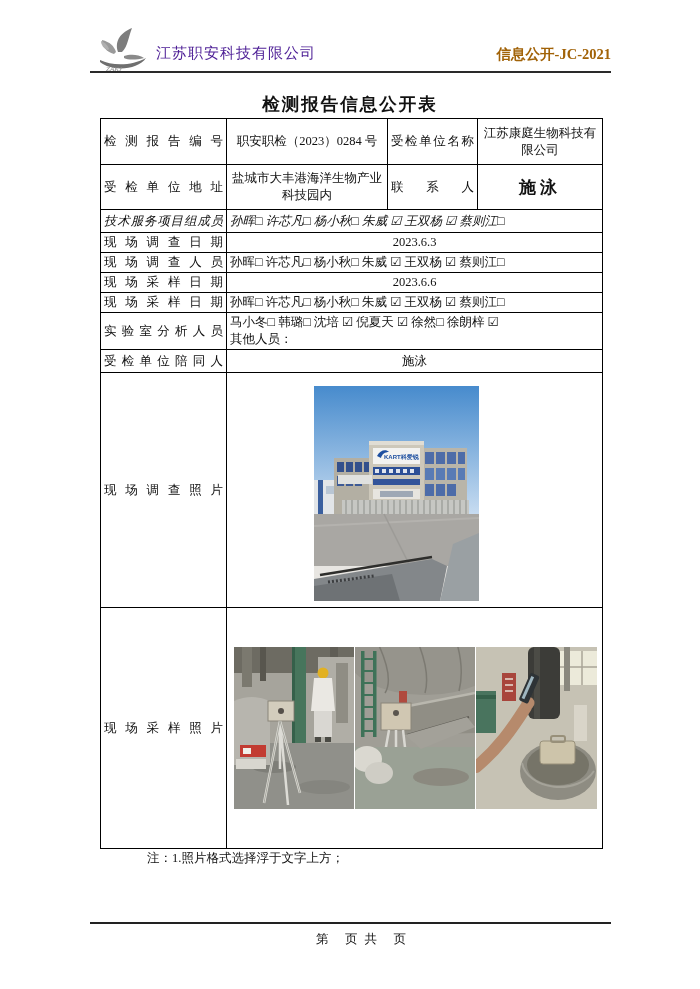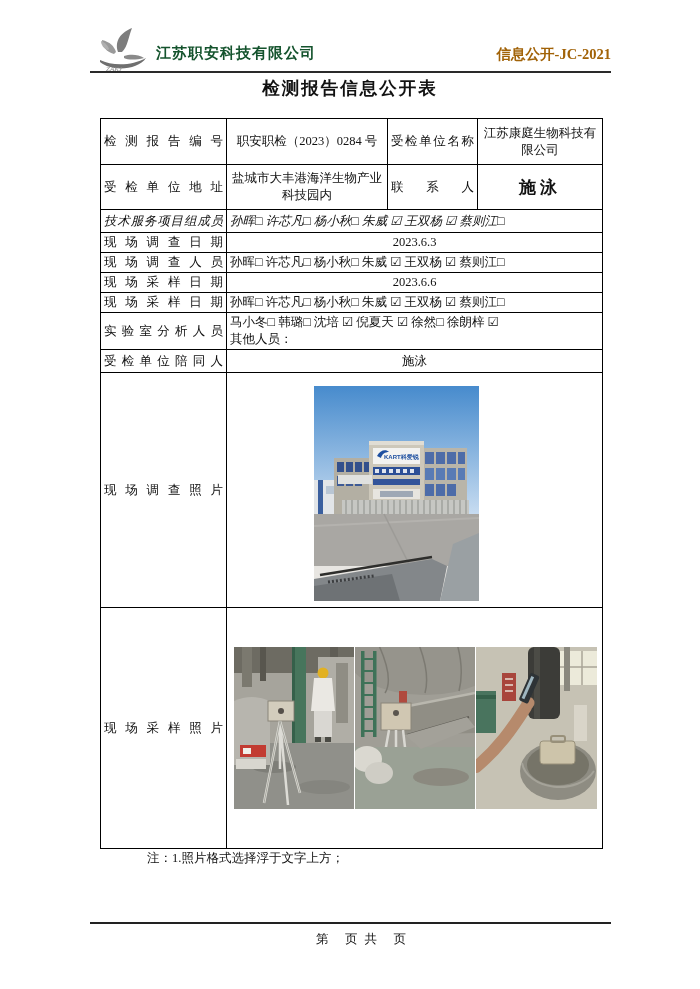--- a/index.html
+++ b/index.html
@@ -3,25 +3,25 @@
 <meta charset="utf-8">
 <style>
   html,body{margin:0;padding:0;background:#ffffff;}
   .page{
     position:relative;width:700px;height:989px;background:#fff;
     font-family:"Liberation Serif","DejaVu Serif",serif;color:#111;
     overflow:hidden;
   }
   
   .logo{position:absolute;left:94px;top:26px;width:58px;height:48px;}
-  .company-name{position:absolute;left:156px;top:44px;font-size:15px;font-weight:700;color:#14532d;letter-spacing:1px;}
+  .company-name{position:absolute;left:156px;top:44px;font-size:15px;font-weight:400;color:#4c1d95;letter-spacing:1px;}
   .doc-code{position:absolute;right:89px;top:45px;font-size:14.5px;color:#a16207;font-weight:600;}
   .header-rule{position:absolute;left:90px;top:71px;width:521px;height:2px;background:#2a2a2a;}
   
-  .doc-title{position:absolute;top:76px;left:0;width:100%;text-align:center;font-size:17.5px;font-weight:700;letter-spacing:2px;}
+  .doc-title{position:absolute;top:92px;left:0;width:100%;text-align:center;font-size:17.5px;font-weight:700;letter-spacing:2px;}
   
   table.form{
     position:absolute;top:118px;left:100px;width:502px;
     border-collapse:collapse;table-layout:fixed;font-size:12.5px;
   }
   table.form td{border:1px solid #000;padding:1px 3px;overflow:hidden;vertical-align:middle;}
   td.lbl{text-align:justify;text-align-last:justify;padding:1px 8px;}
   td.val{text-align:center;}
   td.left{text-align:left;padding-left:6px;}
   .r1{height:46px;} .r2{height:45px;} .r3{height:23px;font-style:italic;}

